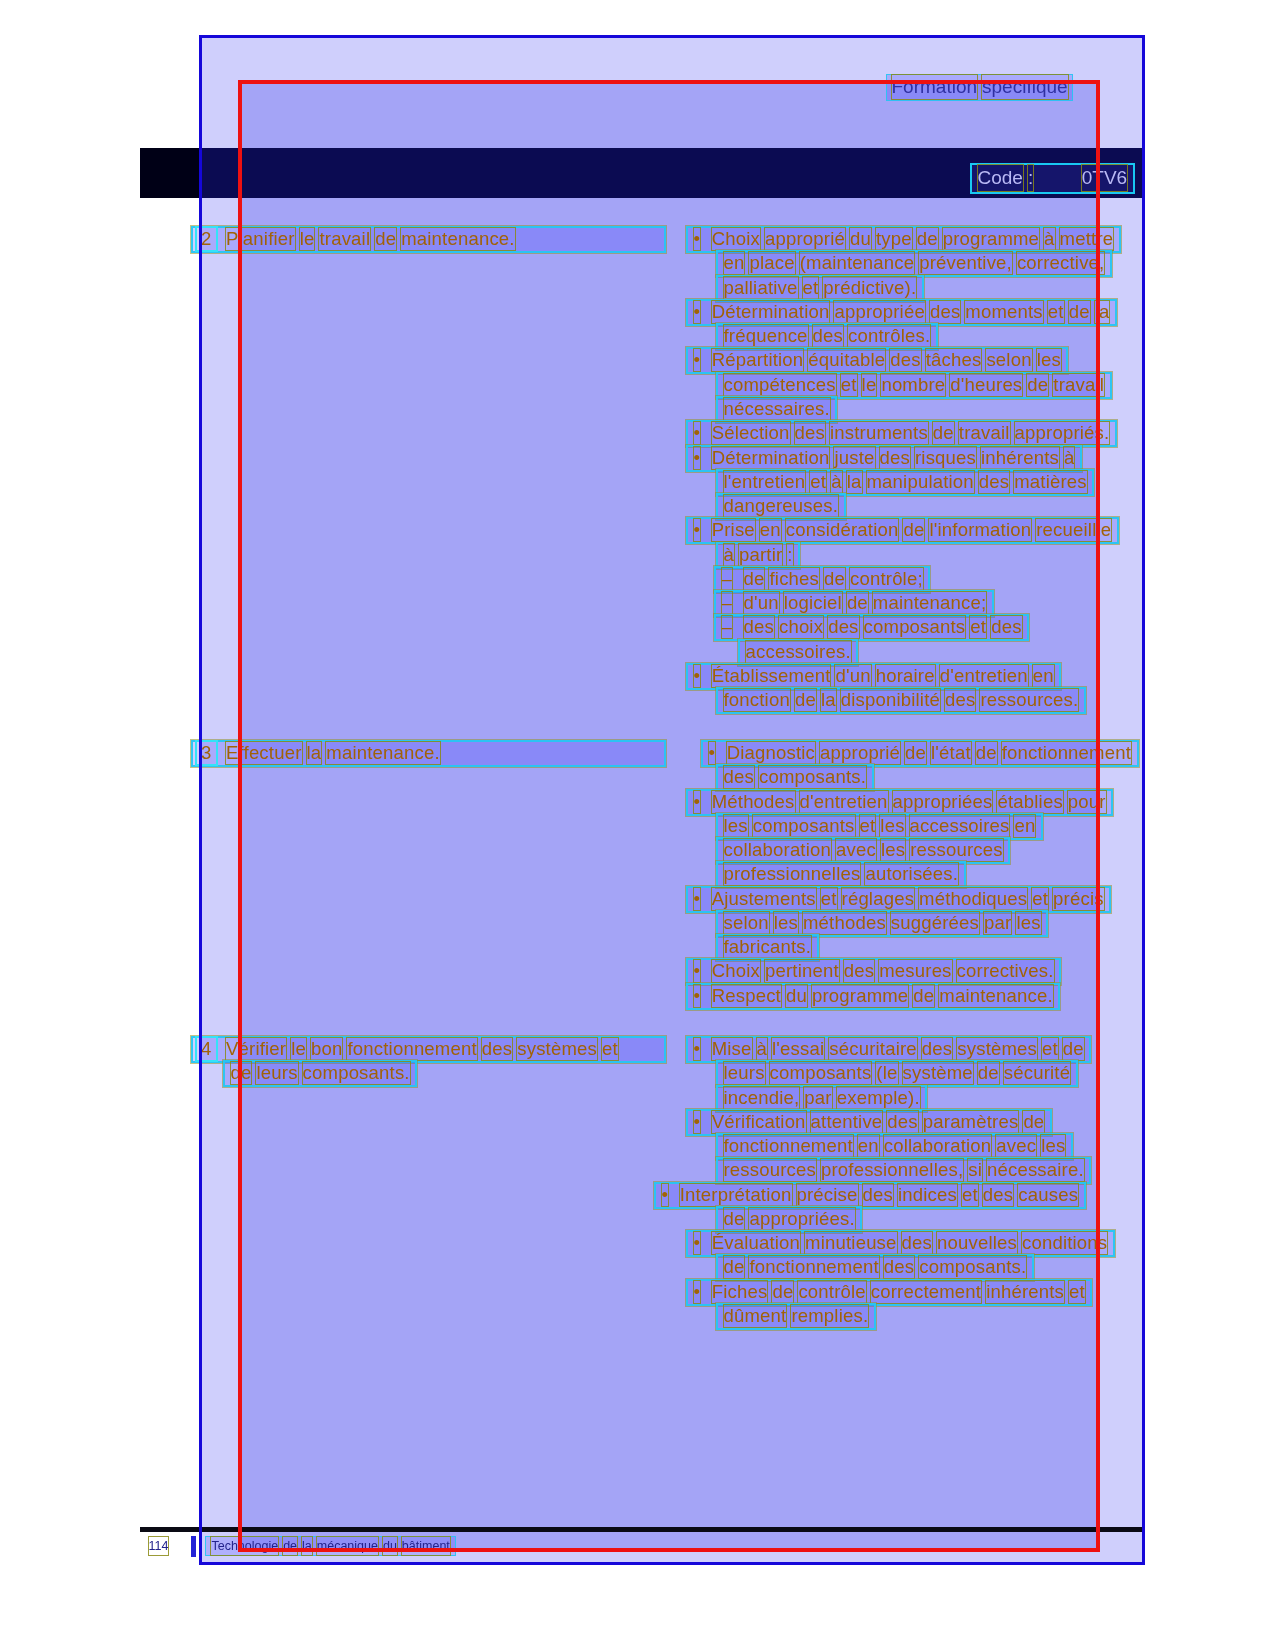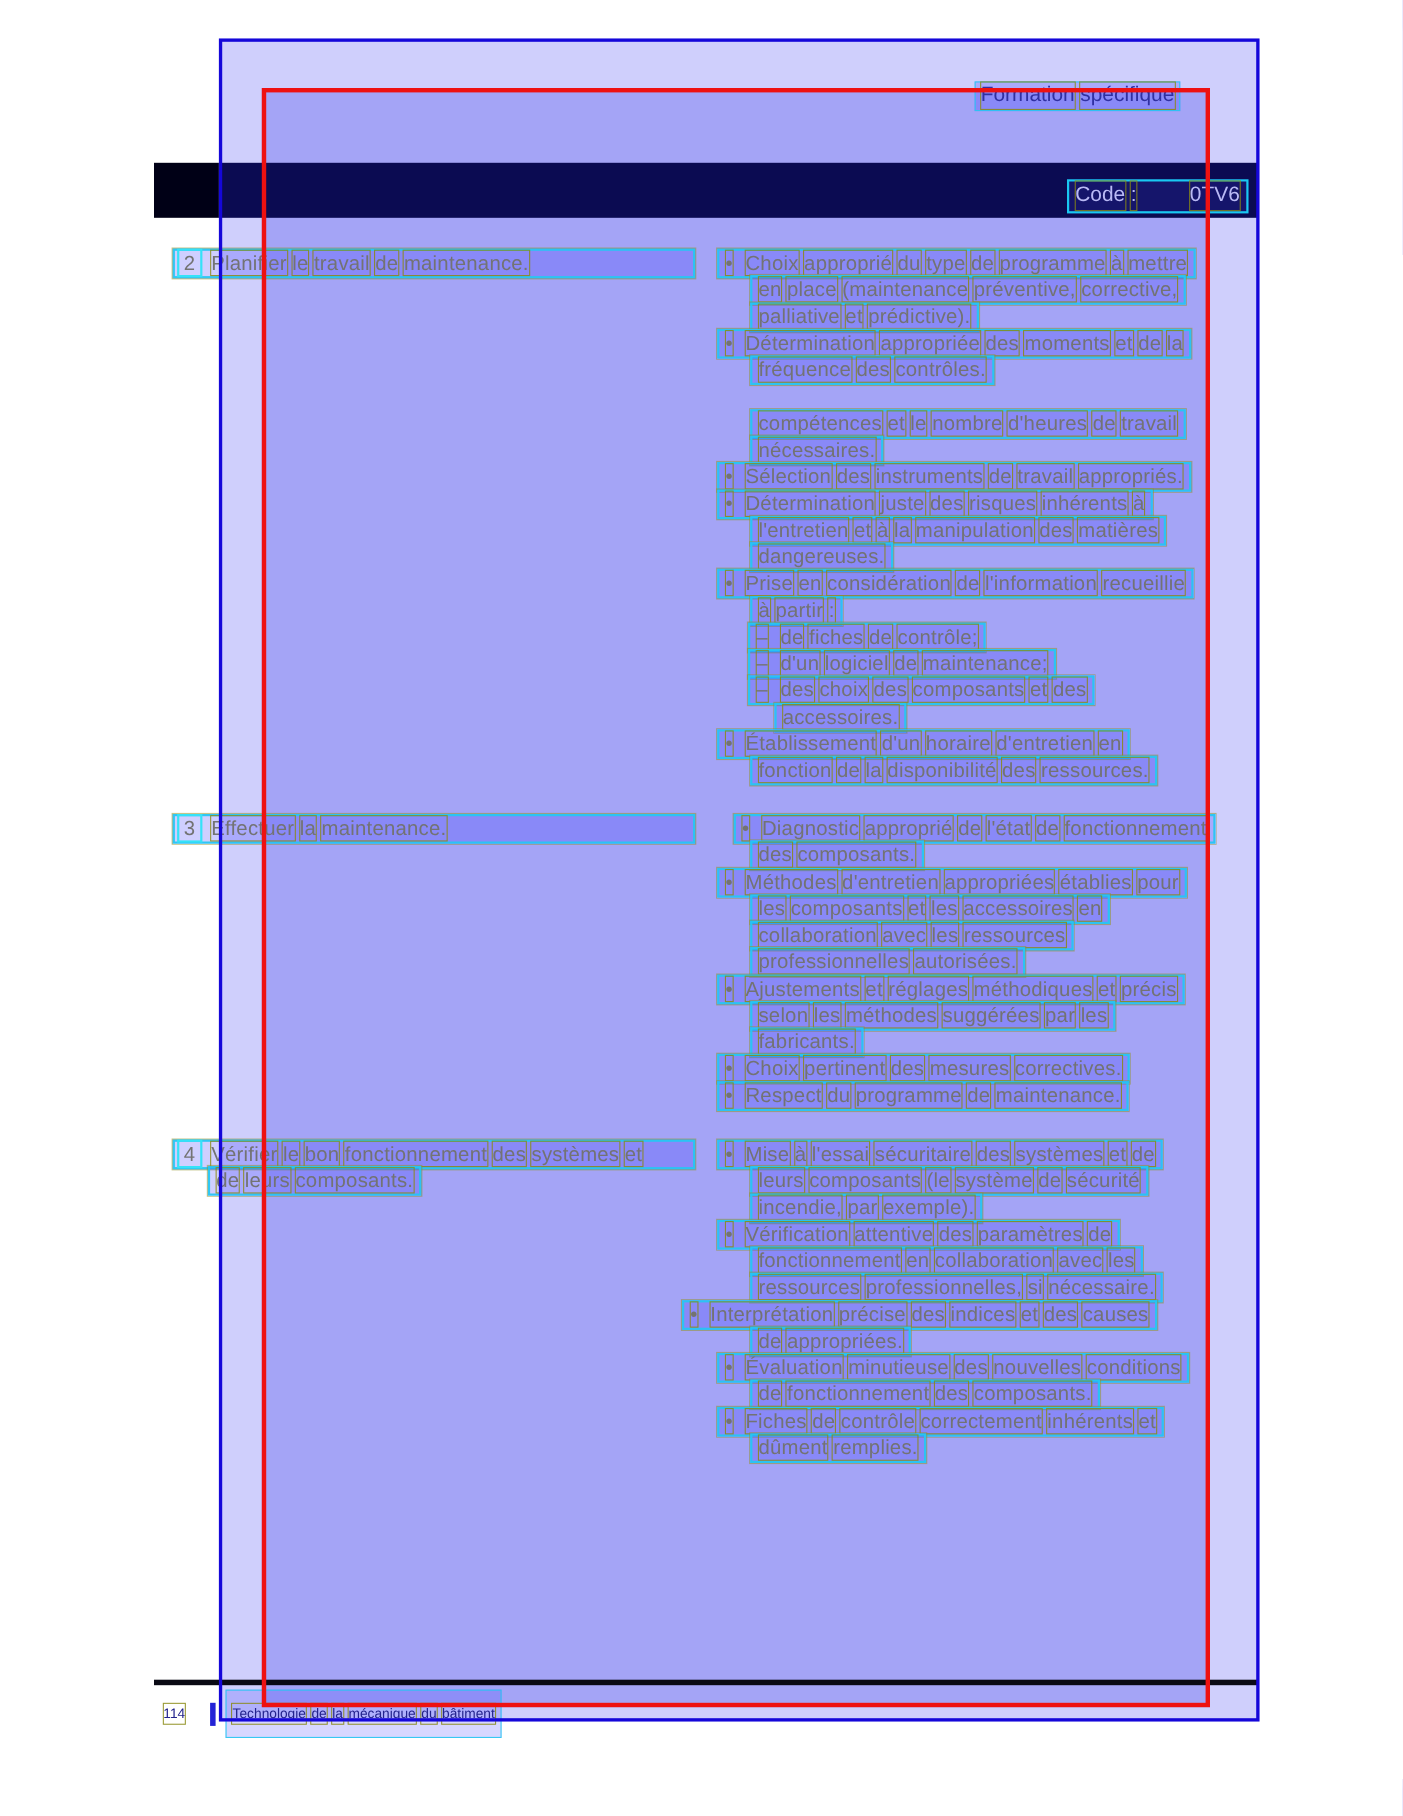--- a/index.html
+++ b/index.html
@@ -12,43 +12,43 @@
   .bar-stub{position:absolute;left:140px;top:148px;width:59px;height:50px;background:#000016;z-index:1;}
   .bar-main{position:absolute;left:199px;top:148px;width:944px;height:50px;background:#0b0b52;z-index:1;}
   .foot-rule{position:absolute;left:140px;top:1527px;width:1003px;height:5px;background:#0a0a14;z-index:1;}
   
   .ov-border-blue{position:absolute;left:199px;top:35px;width:946px;height:1530px;
                   border:3px solid #1507d9;box-sizing:border-box;z-index:6;pointer-events:none;}
   .ov-border-red{position:absolute;left:238px;top:80px;width:862px;height:1472px;
                  border:4px solid #ee1111;box-sizing:border-box;z-index:7;pointer-events:none;}
   
   .line{position:absolute;z-index:2;height:23px;line-height:22px;padding:0 3px;white-space:nowrap;
-        font-size:18.5px;letter-spacing:0.2px;color:#737373;
+        font-size:18.5px;letter-spacing:0.2px;color:#a16207;
         background:rgba(56,56,255,0.24);
         border:2px solid rgba(38,198,242,0.95);
-        box-shadow:0 0 0 1px rgba(148,148,40,0.55);}
+        box-shadow:0 0 0 1px rgba(148,148,40,0.55);margin-left:34px;}
   .lw{width:465px;}
   .w{display:inline-block;margin:0 2.5px;outline:1px solid rgba(138,138,20,0.85);}
   .pre{margin-right:9px;}
   .num{display:inline-block;margin:0 8px 0 1px;padding:0 4px;outline:2px solid #35e2f8;}
   .words .w{display:inline-block;margin:0 2.5px;outline:1px solid rgba(138,138,20,0.85);}
   
   .note-line{position:absolute;left:886px;top:74px;z-index:2;height:25px;line-height:24px;white-space:nowrap;
              font-size:19px;color:#3030a2;text-decoration:underline;padding:0 2px;
              background:rgba(56,56,255,0.24);border:1px solid rgba(38,198,242,0.9);}
   
   .code-line{position:absolute;left:970px;top:163px;z-index:2;height:27px;line-height:26px;white-space:nowrap;
              font-size:19px;color:#b9b9f5;padding:0 3px;
              background:rgba(80,80,255,0.15);border:2px solid #19c8f2;}
   .colon{margin-right:46px;}
   
   .footer-line{position:absolute;left:146px;top:1536px;z-index:2;white-space:nowrap;
                font-size:12.5px;line-height:18px;color:#23238c;}
   .fsep{display:inline-block;width:5px;height:21px;background:#2323d6;vertical-align:middle;margin:0 9px 0 20px;}
-  .ft-box{display:inline-block;border:1px solid rgba(38,198,242,0.9);background:rgba(56,56,255,0.2);padding:12px 3px;}
+  .ft-box{display:inline-block;border:1px solid rgba(38,198,242,0.9);background:rgba(56,56,255,0.2);padding:0 3px;}
 </style>
 </head>
 <body>
 
 <div class="canvas">
 
   <div class="ov-light"></div>
   <div class="ov-medium"></div>
 
   <div class="bar-stub"></div>
@@ -64,20 +64,21 @@
   <div class="line lw" style="left:157px;top:226px"><span class="num">2</span><span class="words"><span class="w">Planifier</span><span class="w">le</span><span class="w">travail</span><span class="w">de</span><span class="w">maintenance.</span></span></div>
   <div class="line lw" style="left:157px;top:740px"><span class="num">3</span><span class="words"><span class="w">Effectuer</span><span class="w">la</span><span class="w">maintenance.</span></span></div>
   <div class="line lw" style="left:157px;top:1036px"><span class="num">4</span><span class="words"><span class="w">Vérifier</span><span class="w">le</span><span class="w">bon</span><span class="w">fonctionnement</span><span class="w">des</span><span class="w">systèmes</span><span class="w">et</span></span></div>
   <div class="line" style="left:189px;top:1060px"><span class="words"><span class="w">de</span><span class="w">leurs</span><span class="w">composants.</span></span></div>
 
   <div class="line" style="left:652px;top:226px"><span class="w pre">•</span><span class="words"><span class="w">Choix</span><span class="w">approprié</span><span class="w">du</span><span class="w">type</span><span class="w">de</span><span class="w">programme</span><span class="w">à</span><span class="w">mettre</span></span></div>
   <div class="line" style="left:682px;top:250px"><span class="words"><span class="w">en</span><span class="w">place</span><span class="w">(maintenance</span><span class="w">préventive,</span><span class="w">corrective,</span></span></div>
   <div class="line" style="left:682px;top:275px"><span class="words"><span class="w">palliative</span><span class="w">et</span><span class="w">prédictive).</span></span></div>
   <div class="line" style="left:652px;top:299px"><span class="w pre">•</span><span class="words"><span class="w">Détermination</span><span class="w">appropriée</span><span class="w">des</span><span class="w">moments</span><span class="w">et</span><span class="w">de</span><span class="w">la</span></span></div>
   <div class="line" style="left:682px;top:323px"><span class="words"><span class="w">fréquence</span><span class="w">des</span><span class="w">contrôles.</span></span></div>
+  <div class="line" style="left:652px;top:347px"><span class="w pre">•</span><span class="words"><span class="w">Répartition</span><span class="w">équitable</span><span class="w">des</span><span class="w">tâches</span><span class="w">selon</span><span class="w">les</span></span></div>
   <div class="line" style="left:682px;top:372px"><span class="words"><span class="w">compétences</span><span class="w">et</span><span class="w">le</span><span class="w">nombre</span><span class="w">d'heures</span><span class="w">de</span><span class="w">travail</span></span></div>
   <div class="line" style="left:682px;top:396px"><span class="words"><span class="w">nécessaires.</span></span></div>
   <div class="line" style="left:652px;top:420px"><span class="w pre">•</span><span class="words"><span class="w">Sélection</span><span class="w">des</span><span class="w">instruments</span><span class="w">de</span><span class="w">travail</span><span class="w">appropriés.</span></span></div>
   <div class="line" style="left:652px;top:445px"><span class="w pre">•</span><span class="words"><span class="w">Détermination</span><span class="w">juste</span><span class="w">des</span><span class="w">risques</span><span class="w">inhérents</span><span class="w">à</span></span></div>
   <div class="line" style="left:682px;top:469px"><span class="words"><span class="w">l'entretien</span><span class="w">et</span><span class="w">à</span><span class="w">la</span><span class="w">manipulation</span><span class="w">des</span><span class="w">matières</span></span></div>
   <div class="line" style="left:682px;top:493px"><span class="words"><span class="w">dangereuses.</span></span></div>
   <div class="line" style="left:652px;top:517px"><span class="w pre">•</span><span class="words"><span class="w">Prise</span><span class="w">en</span><span class="w">considération</span><span class="w">de</span><span class="w">l'information</span><span class="w">recueillie</span></span></div>
   <div class="line" style="left:682px;top:542px"><span class="words"><span class="w">à</span><span class="w">partir</span><span class="w">:</span></span></div>
   <div class="line" style="left:680px;top:566px"><span class="w pre">–</span><span class="words"><span class="w">de</span><span class="w">fiches</span><span class="w">de</span><span class="w">contrôle;</span></span></div>
   <div class="line" style="left:680px;top:590px"><span class="w pre">–</span><span class="words"><span class="w">d'un</span><span class="w">logiciel</span><span class="w">de</span><span class="w">maintenance;</span></span></div>

